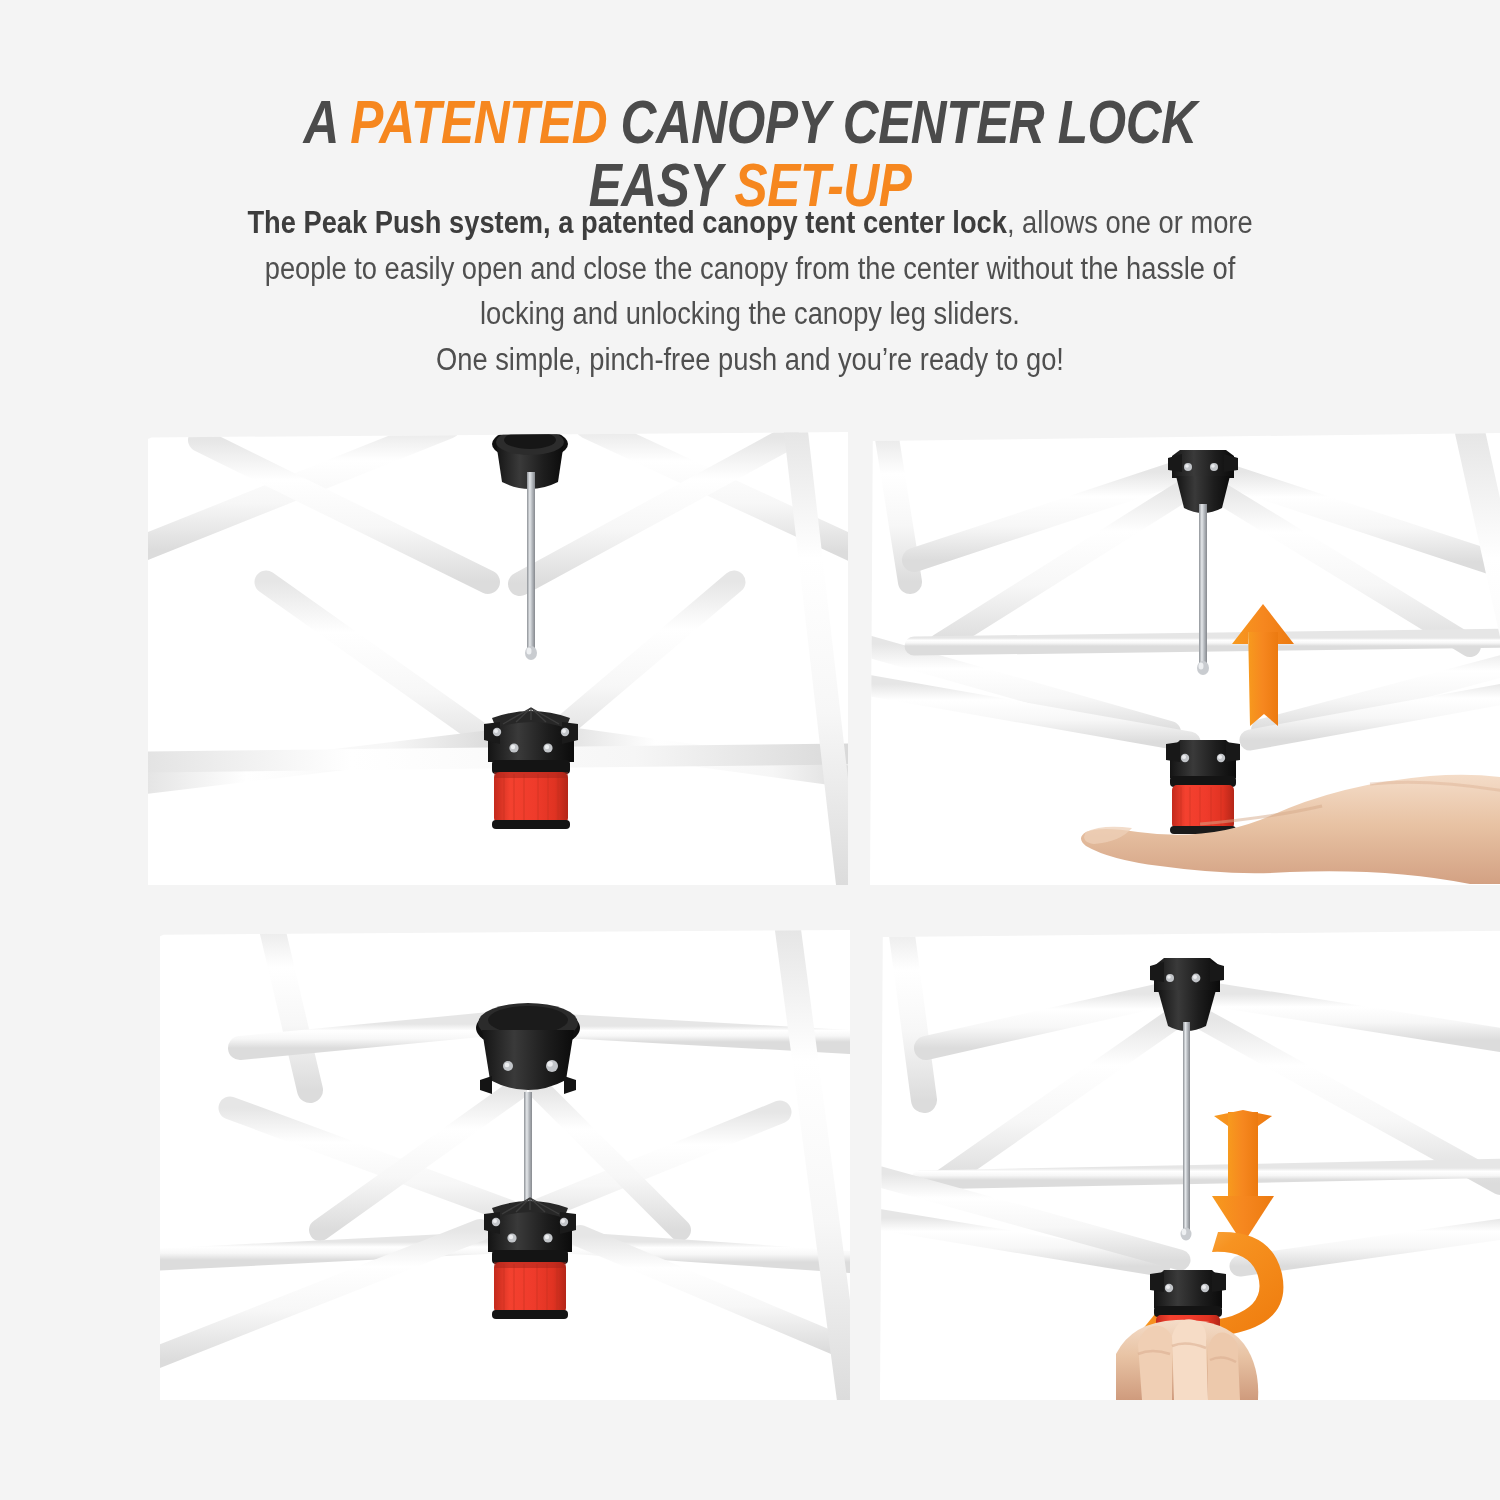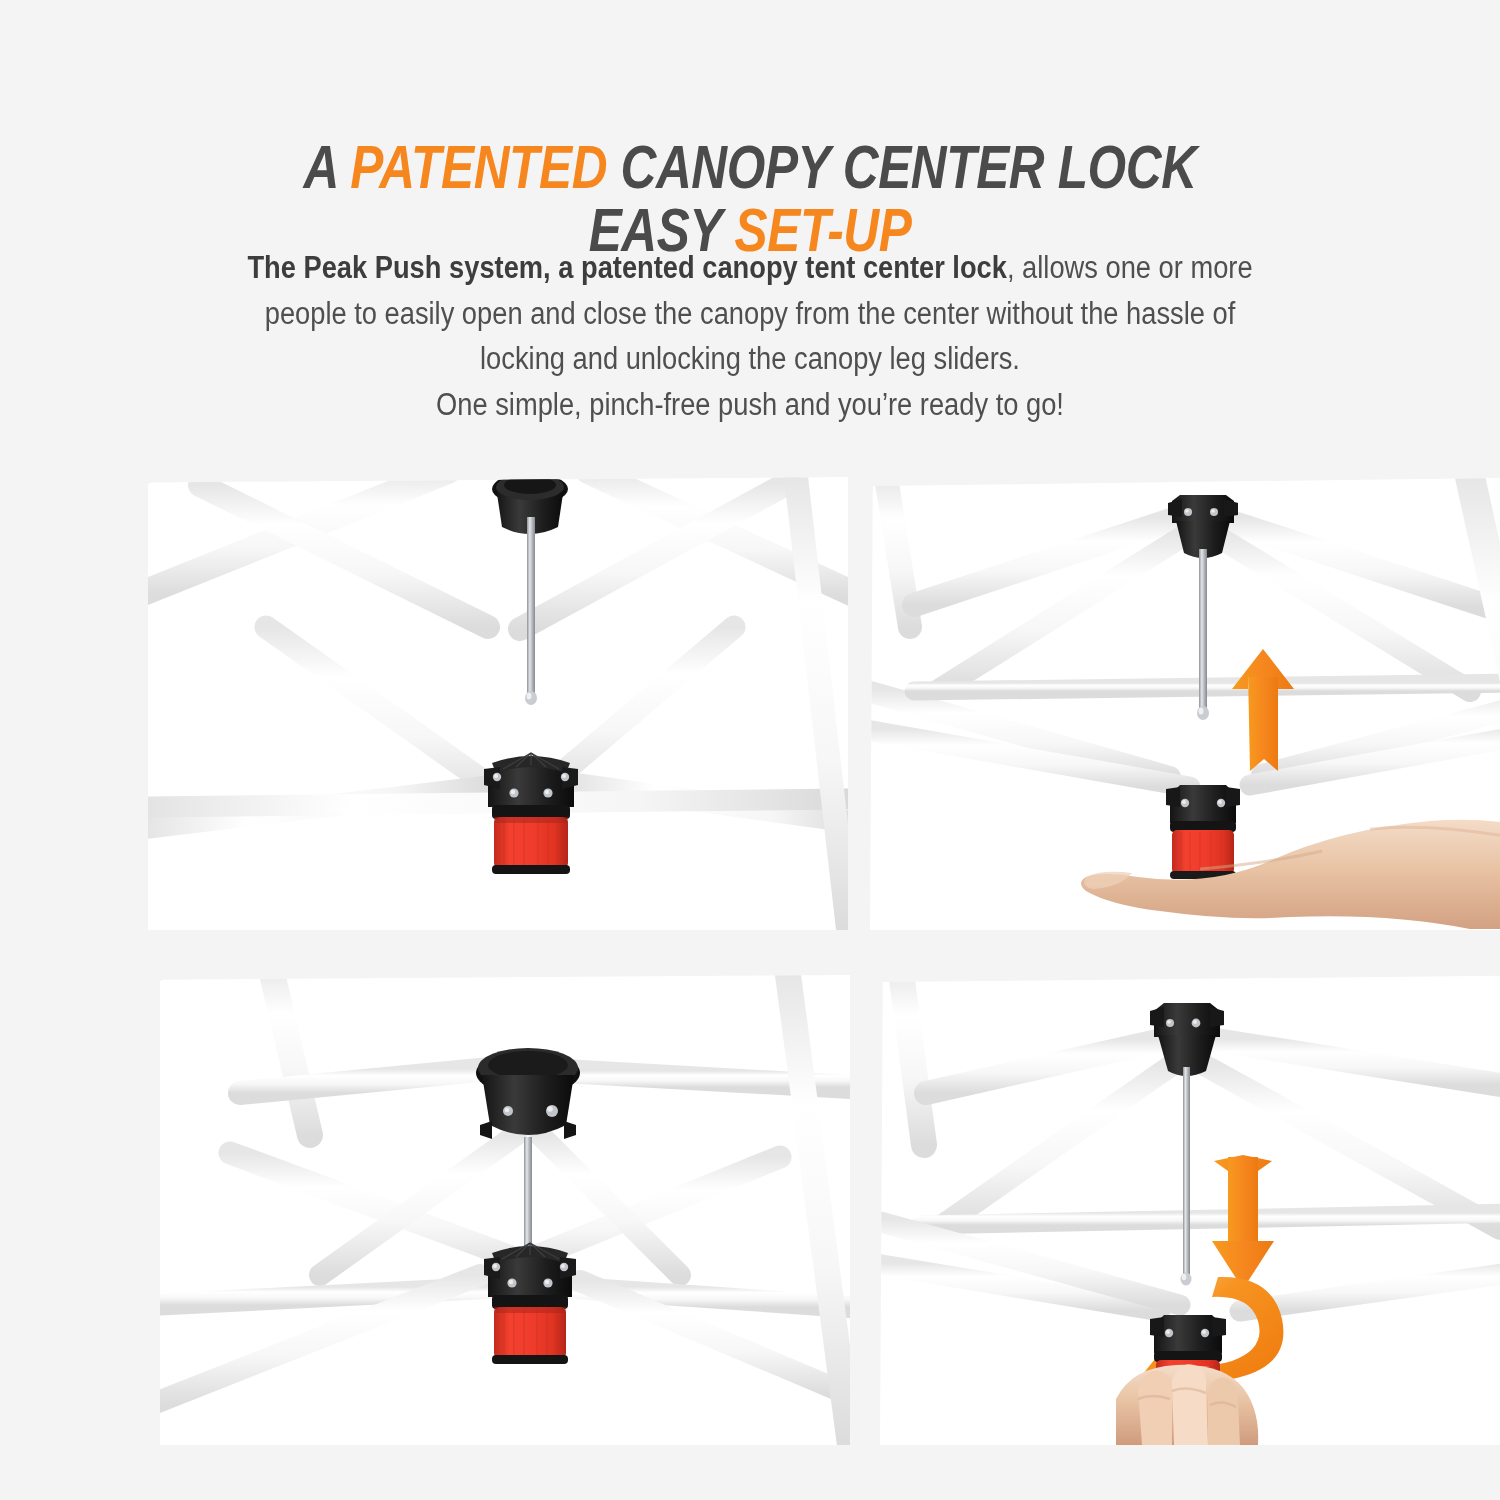--- a/index.html
+++ b/index.html
@@ -3,21 +3,21 @@
 <meta charset="utf-8">
 <style>
   html,body{margin:0;padding:0;}
   body{
     width:1500px;height:1500px;
     background:#f4f4f4;
     font-family:"Liberation Sans", sans-serif;
     overflow:hidden;
     position:relative;
   }
-  .page{position:absolute;inset:0;margin-top:45px;}
+  .page{position:absolute;inset:0;}
 
   
   .headline{
     position:absolute;left:0;top:48px;width:1500px;
     text-align:center;
     font-weight:bold;
     font-style:italic;
     font-size:62px;
     line-height:1.03;
     letter-spacing:-0.5px;

